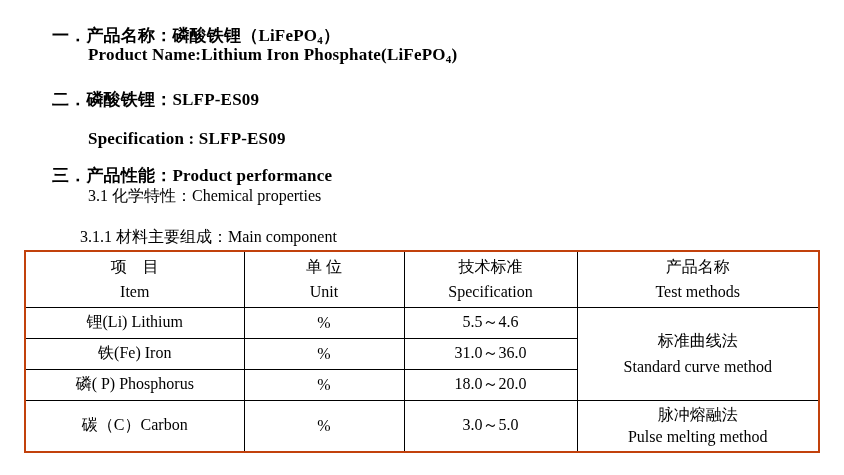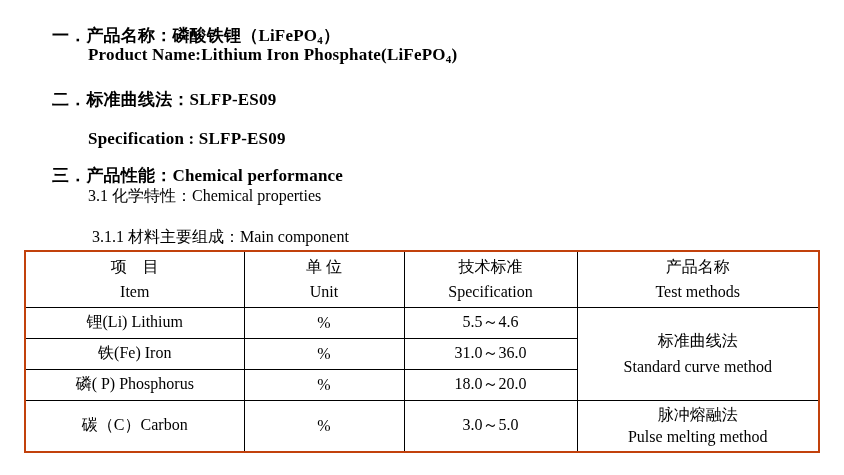--- a/index.html
+++ b/index.html
@@ -57,29 +57,29 @@
   td.method-cell .cell-line { line-height: 26px; }
   td.method-cell-small .cell-line { line-height: 22px; }
 </style>
 </head>
 <body>
 
 <div class="abs h-line" style="left:52px; top:24px;"><span>一．产品名称：磷酸铁锂（LiFePO</span><sub class="chem">4</sub><span>）</span></div>
 
 <div class="abs h-line" style="left:88px; top:45px;"><span>Product Name:Lithium Iron Phosphate(LiFePO</span><sub class="chem">4</sub><span>)</span></div>
 
-<div class="abs h-line" style="left:52px; top:88px;">二．标准曲线法：SLFP-ES09</div>
+<div class="abs h-line" style="left:52px; top:88px;">二．磷酸铁锂：SLFP-ES09</div>
 
 <div class="abs h-line" style="left:88px; top:129px;">Specification : SLFP-ES09</div>
 
-<div class="abs h-line" style="left:52px; top:164px;">三．产品性能：Chemical performance</div>
+<div class="abs h-line" style="left:52px; top:164px;">三．产品性能：Product performance</div>
 
 <div class="abs s-line" style="left:88px; top:186px;">3.1 化学特性：Chemical properties</div>
 
-<div class="abs s-line" style="left:92px; top:227px;">3.1.1 材料主要组成：Main component</div>
+<div class="abs s-line" style="left:80px; top:227px;">3.1.1 材料主要组成：Main component</div>
 
 <div class="spec-table-wrap">
   <table class="spec-table">
     <colgroup>
       <col style="width:219px">
       <col style="width:160px">
       <col style="width:173px">
       <col style="width:242px">
     </colgroup>
     <thead>

